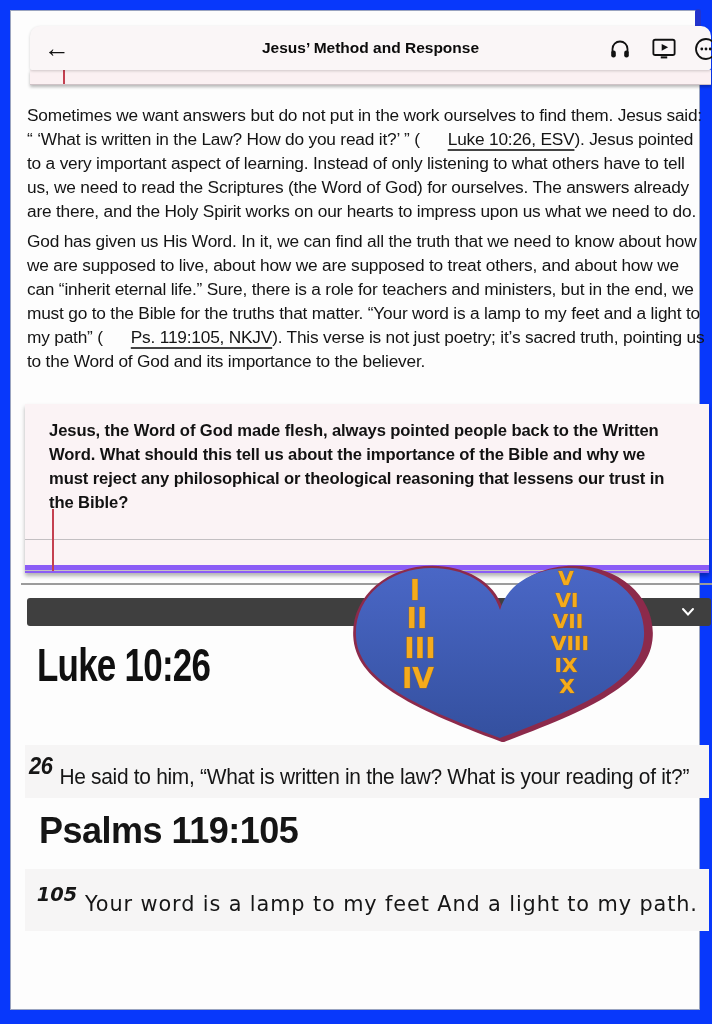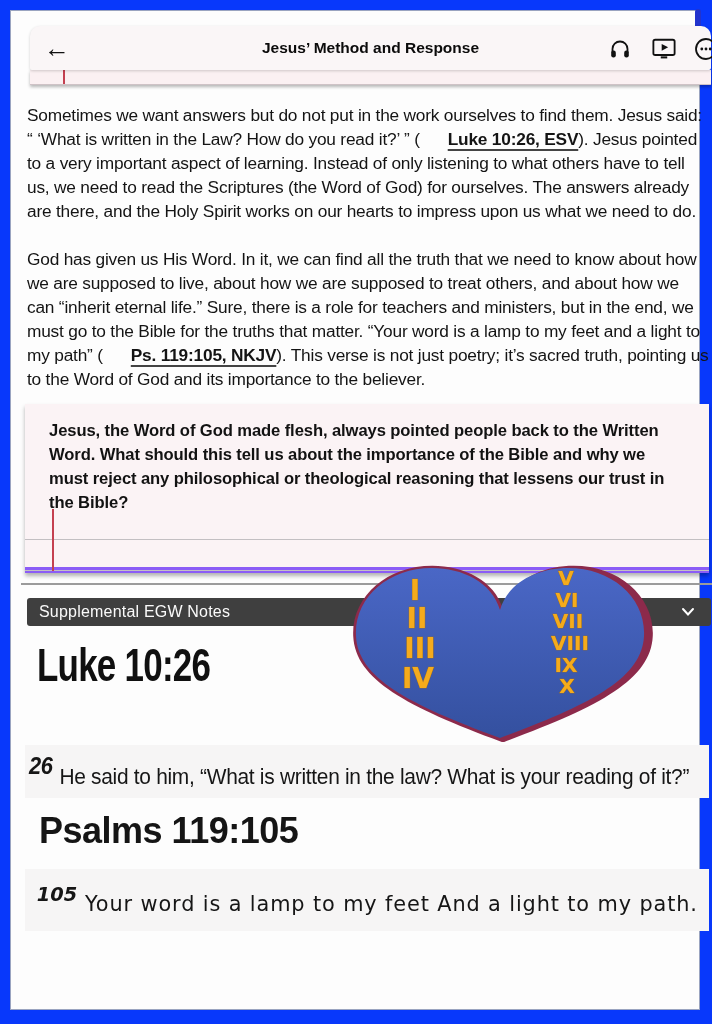--- a/index.html
+++ b/index.html
@@ -20,26 +20,26 @@
   #ic-audio{left:578px;} #ic-video{left:622px;} #ic-more{left:664px;}
 
   
   #paper-peek{position:absolute;left:19px;top:59px;width:681px;height:14px;background:#fbf0f2;
       border-bottom:1px solid #cfc2c6;box-shadow:0 2px 3px rgba(0,0,0,.28);z-index:5;}
   #paper-peek .redline{position:absolute;left:33px;top:0;width:1.5px;height:100%;background:#c44050;}
 
   
   .para{position:absolute;left:16px;width:682px;font-size:17.3px;line-height:24px;
         letter-spacing:-0.2px;color:#141414;}
-  #p1{top:92px;} #p2{top:236px;}
-  .ref{font-weight:bold;text-decoration:underline;text-decoration-thickness:1.5px;text-underline-offset:4px;text-decoration-color:#444;padding-left:28px;}
+  #p1{top:92px;} #p2{top:218px;}
+  .ref{font-weight:normal;text-decoration:underline;text-decoration-thickness:1.5px;text-underline-offset:4px;text-decoration-color:#444;padding-left:28px;}
 
   
   #qpaper{position:absolute;left:14px;top:393px;width:684px;height:169px;background:#fbf3f5;
-          border-bottom:6px solid #8b5cf6;box-shadow:0 3px 4px rgba(0,0,0,.30);box-sizing:border-box;}
+          border-bottom:8px solid #8b5cf6;box-shadow:0 3px 4px rgba(0,0,0,.30);box-sizing:border-box;}
   #qtext{position:absolute;left:24px;top:15px;width:636px;font-size:16.6px;font-weight:bold;
          line-height:24px;letter-spacing:-0.1px;color:#121212;}
   .note-row{position:absolute;left:0;width:100%;height:31px;border-bottom:1px solid #c3bfc2;box-sizing:border-box;}
   #row1{top:105px;} #row2{top:136px;}
   #q-redline{position:absolute;left:27px;top:105px;width:1.5px;height:62px;background:#c44050;}
 
   
   #divider{position:absolute;left:10px;top:572px;width:692px;height:2px;background:#9b9b9b;}
   #egw-bar{position:absolute;left:16px;top:587px;width:684px;height:28px;background:#3f3f3f;
            border-radius:3px;cursor:pointer;z-index:2;}
@@ -76,21 +76,20 @@
       <div class="note-row" id="row1"></div>
       <div class="note-row" id="row2"></div>
       <div id="q-redline"></div>
     </div>
 
     <div class="para" id="p1"><span>Sometimes we want answers but do not put in the work ourselves to find them. Jesus said: “ ‘What is written in the Law? How do you read it?’ ” (</span><span class="ref">Luke 10:26, ESV</span><span>). Jesus pointed to a very important aspect of learning. Instead of only listening to what others have to tell us, we need to read the Scriptures (the Word of God) for ourselves. The answers already are there, and the Holy Spirit works on our hearts to impress upon us what we need to do.</span></div>
     <div class="para" id="p2"><span>God has given us His Word. In it, we can find all the truth that we need to know about how we are supposed to live, about how we are supposed to treat others, and about how we can “inherit eternal life.” Sure, there is a role for teachers and ministers, but in the end, we must go to the Bible for the truths that matter. “Your word is a lamp to my feet and a light to my path” (</span><span class="ref">Ps. 119:105, NKJV</span><span>). This verse is not just poetry; it’s sacred truth, pointing us to the Word of God and its importance to the believer.</span></div>
 
     <div id="divider"></div>
     <div id="egw-bar">
-      <div id="egw-label">Supplemental EGW Notes</div>
       <svg id="egw-chev" viewBox="0 0 14 10">
         <path d="M2 2 L7 7.5 L12 2" fill="none" stroke="#ffffff" stroke-width="2" stroke-linecap="round"></path>
       </svg>
     </div>
 
     <div class="verse-strip" id="strip26"></div>
     <div class="verse-strip" id="strip105"></div>
 
     <div id="luke-h">Luke 10:26</div>
     <div class="verse" id="v26"><sup>26</sup><span>He said to him, “What is written in the law? What is your reading of it?”</span></div>

